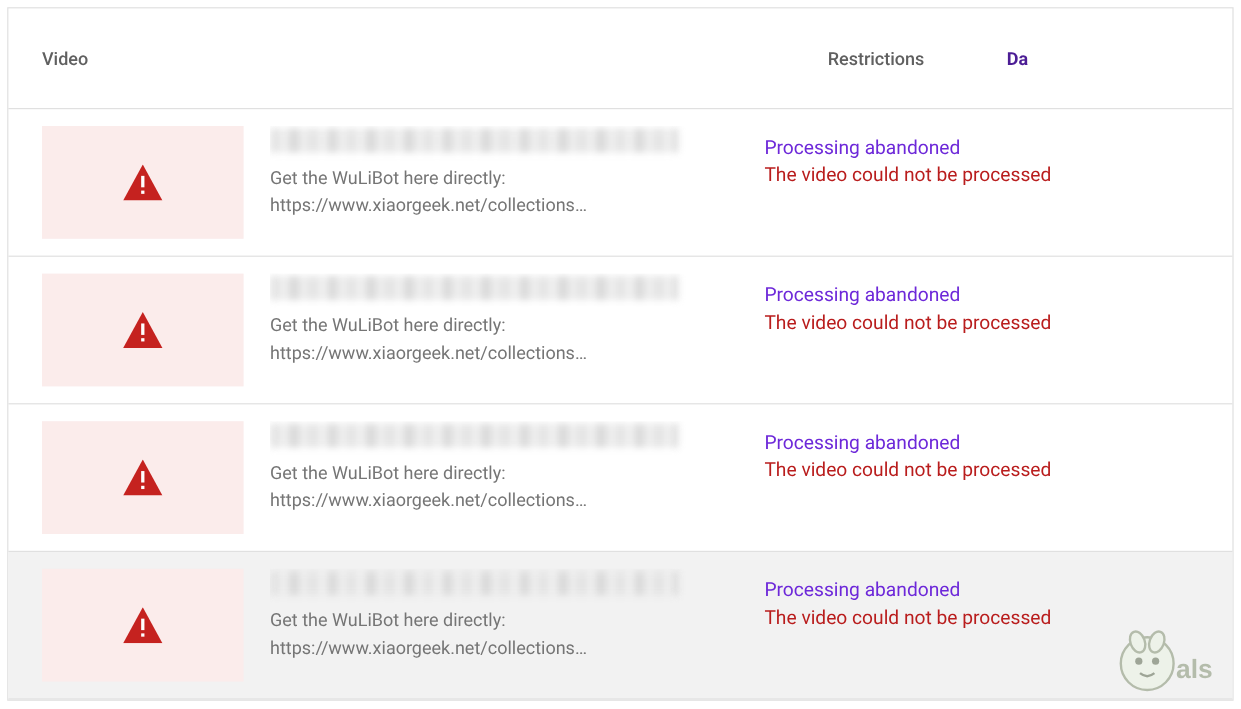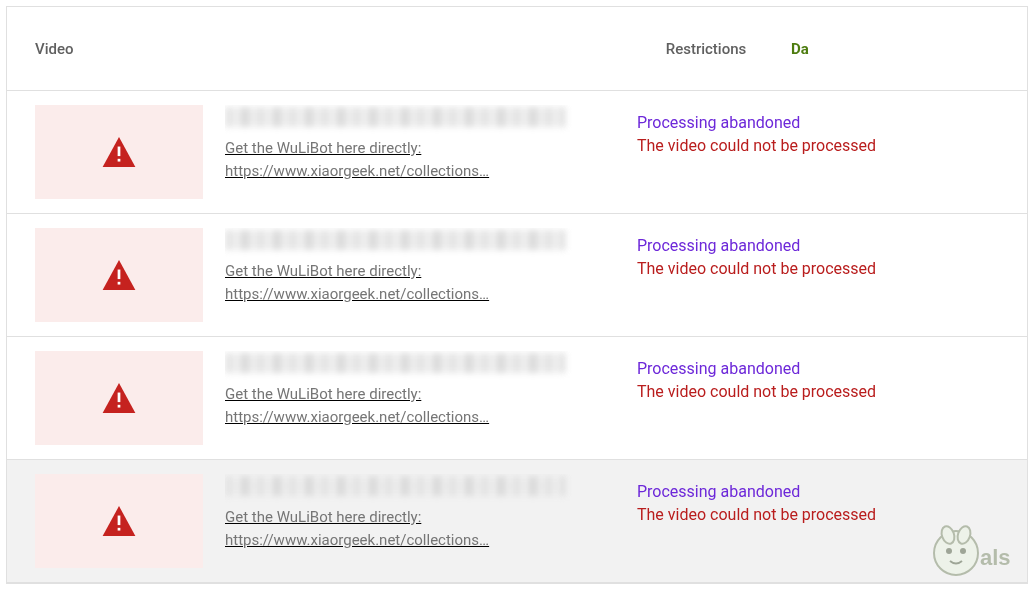--- a/index.html
+++ b/index.html
@@ -14,32 +14,33 @@
     .table-wrap {
       border: 1px solid #e0e0e0;
       margin: 6px;
       background: #fff;
     }
     .thead {
       display: flex;
       height: 84px;
       border-bottom: 1px solid #e0e0e0;
       align-items: center;
+      gap: 24px;
     }
     .col-video { width: 598px; padding-left: 28px; }
     .col-visibility { width: 170px; padding-left: 32px; }
     .col-restrictions { width: 170px; padding-left: 32px; text-align: center; }
     .col-date { flex: 1; padding-left: 16px; }
     .th {
       font-size: 15px;
       font-weight: 500;
       color: #606060;
       white-space: nowrap;
     }
-    .th.bold { font-weight: 700; color: #4d7c0f; }
+    .th.bold { font-weight: 700; color: #4c1d95; }
     .row {
       display: flex;
       border-bottom: 1px solid #e0e0e0;
       min-height: 122px;
       padding: 14px 0 14px 0;
     }
     .row.hover { background: #f2f2f2; }
     .cell-video {
       width: 598px;
       display: flex;
@@ -49,21 +50,21 @@
     .thumb {
       width: 168px;
       height: 94px;
       background: #fbeceb;
       display: flex;
       align-items: center;
       justify-content: center;
       flex-shrink: 0;
     }
     .thumb svg { width: 34px; height: 30px; }
-    .video-text { flex: 1; padding-top: 2px; overflow: hidden; text-decoration: underline; }
+    .video-text { flex: 1; padding-top: 2px; overflow: hidden; }
     .title-blur {
       height: 20px;
       width: 340px;
       margin-bottom: 10px;
       position: relative;
     }
     .title-blur::after {
       content: "";
       position: absolute;
       inset: 0;

